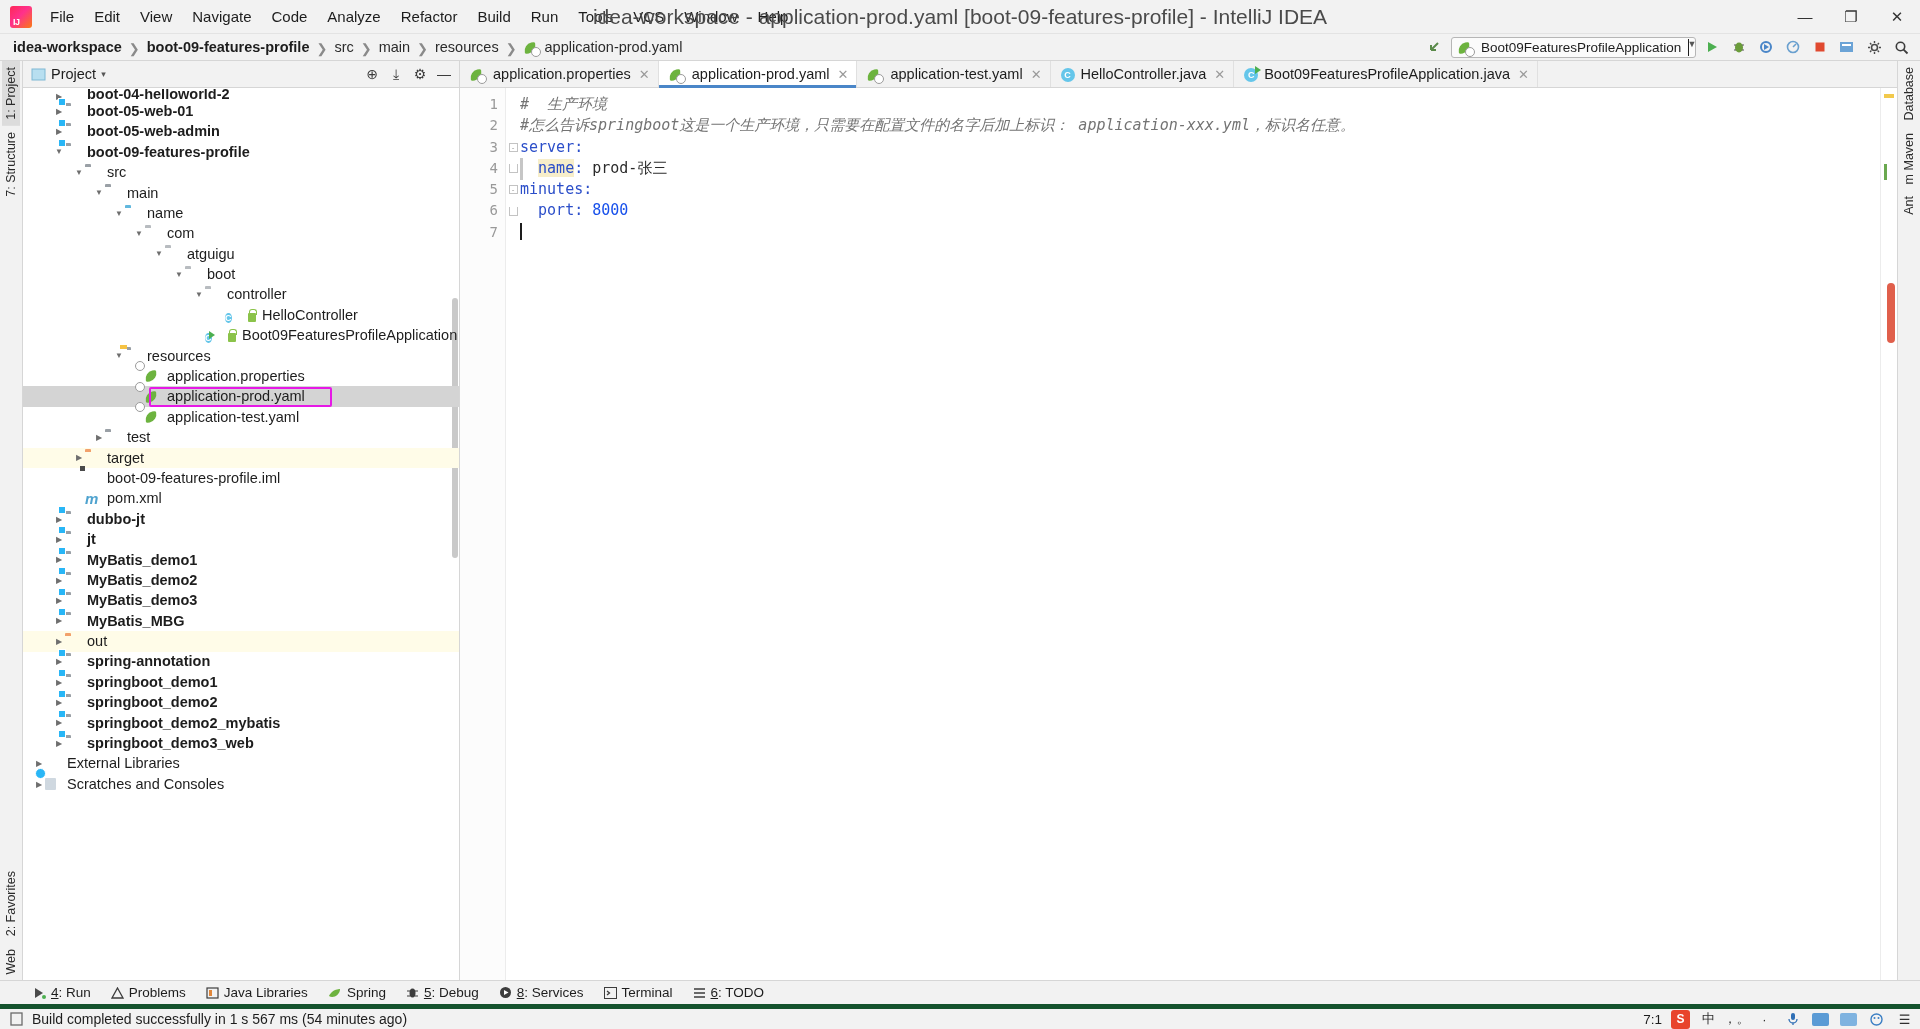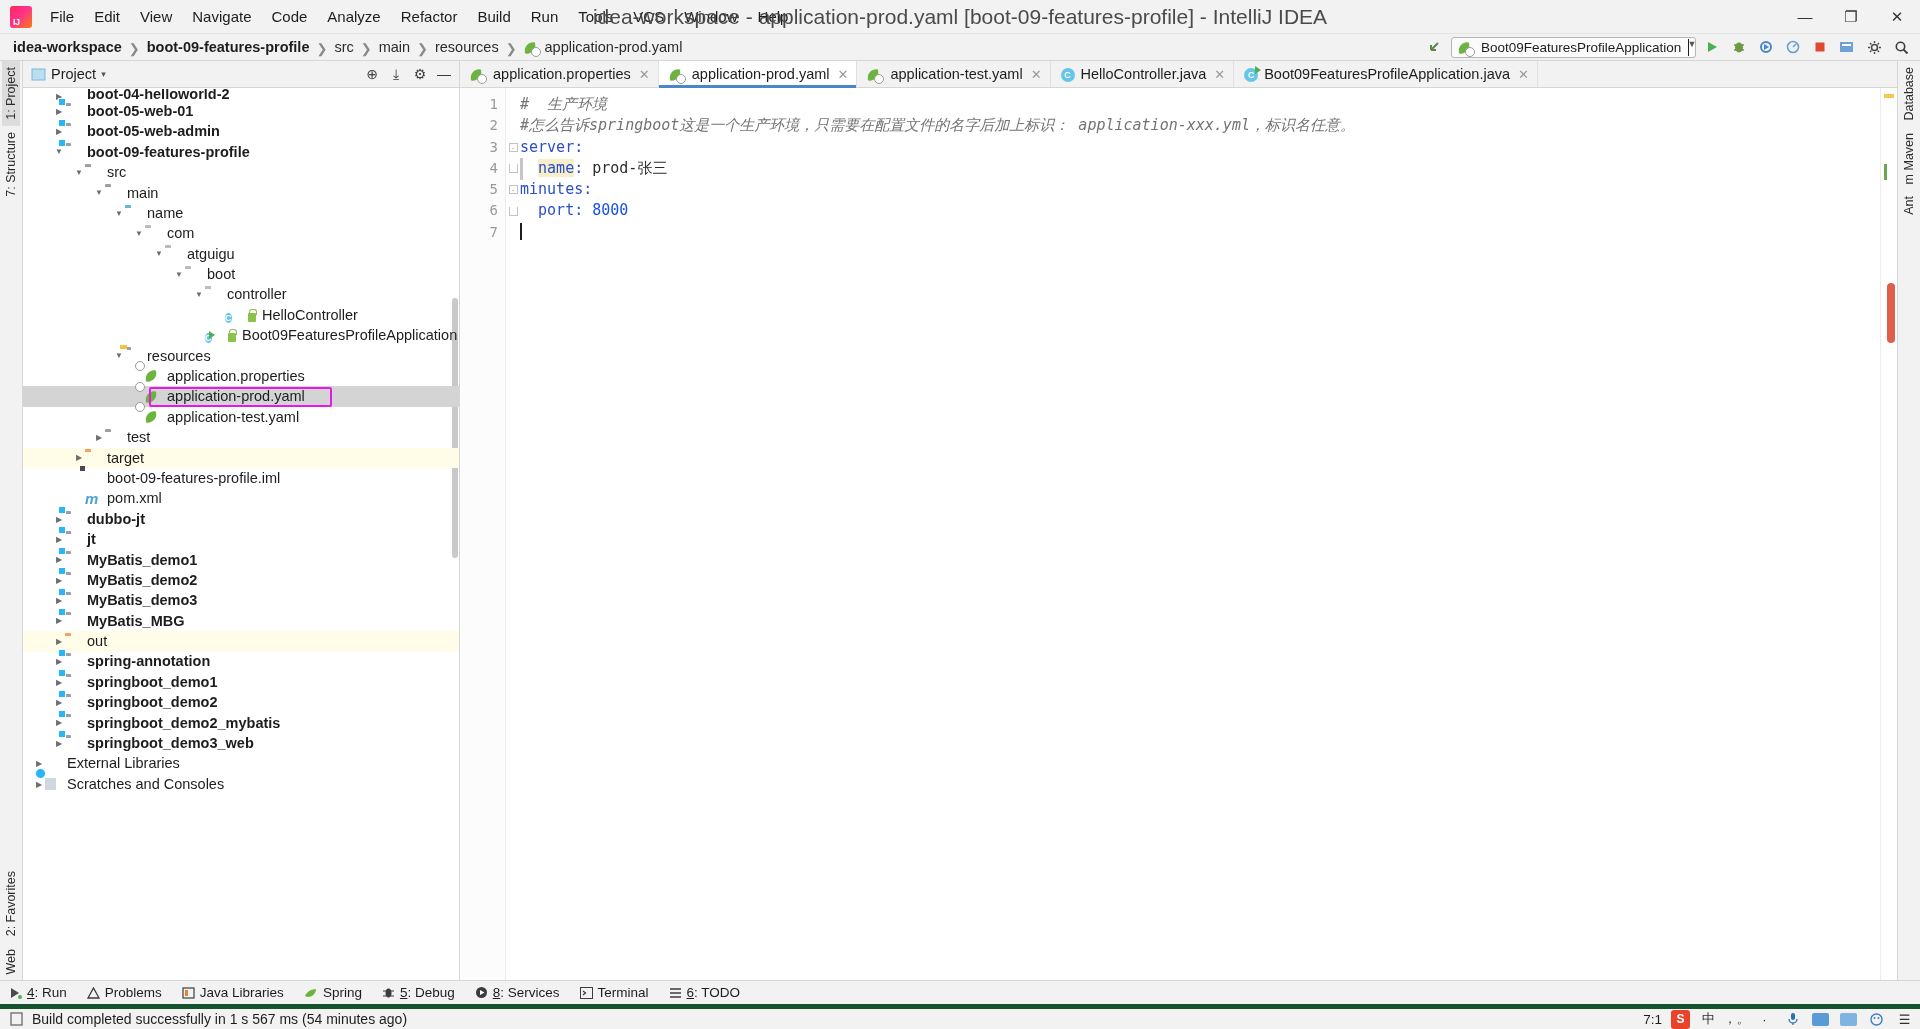--- a/index.html
+++ b/index.html
@@ -163,21 +163,21 @@
   .mk { position:absolute; right:3px; width:10px; height:4px; }
   .scroll-thumb { position:absolute; right:2px; top:195px; width:8px; height:60px;
      background:#e05f4b; border-radius:4px; }
 
   
   .rrail { width:23px; min-width:23px; background:#f2f2f2; border-left:1px solid #d6d6d6;
      display:flex; flex-direction:column; align-items:center; }
 
   
   .toolwin-bar { height:24px; min-height:24px; display:flex; align-items:center; gap:2px;
-     background:#f2f2f2; border-top:1px solid #d6d6d6; }
+     background:#f2f2f2; border-top:1px solid #d6d6d6; padding-left:24px; }
   .tw { display:flex; align-items:center; gap:5px; padding:2px 9px; font-size:13.5px; color:#1d1d1d; }
   .tw u { text-decoration:underline; }
   .statusbar { height:25px; min-height:25px; display:flex; align-items:center;
      background:#f2f2f2; border-top:5px solid #14532d; padding:0 6px 0 10px; font-size:14px; }
   .status-msg { display:flex; align-items:center; gap:8px; }
   .status-right { margin-left:auto; display:flex; align-items:center; gap:9px; font-size:13.5px; }
   .sogou { width:19px; height:19px; background:#e8442c; color:#fff; border-radius:3px;
      font-size:12px; font-weight:bold; text-align:center; line-height:19px; }
   .tray-ico { width:19px; height:17px; display:flex; align-items:center; justify-content:center;
      font-size:13px; color:#2f2f2f; }

